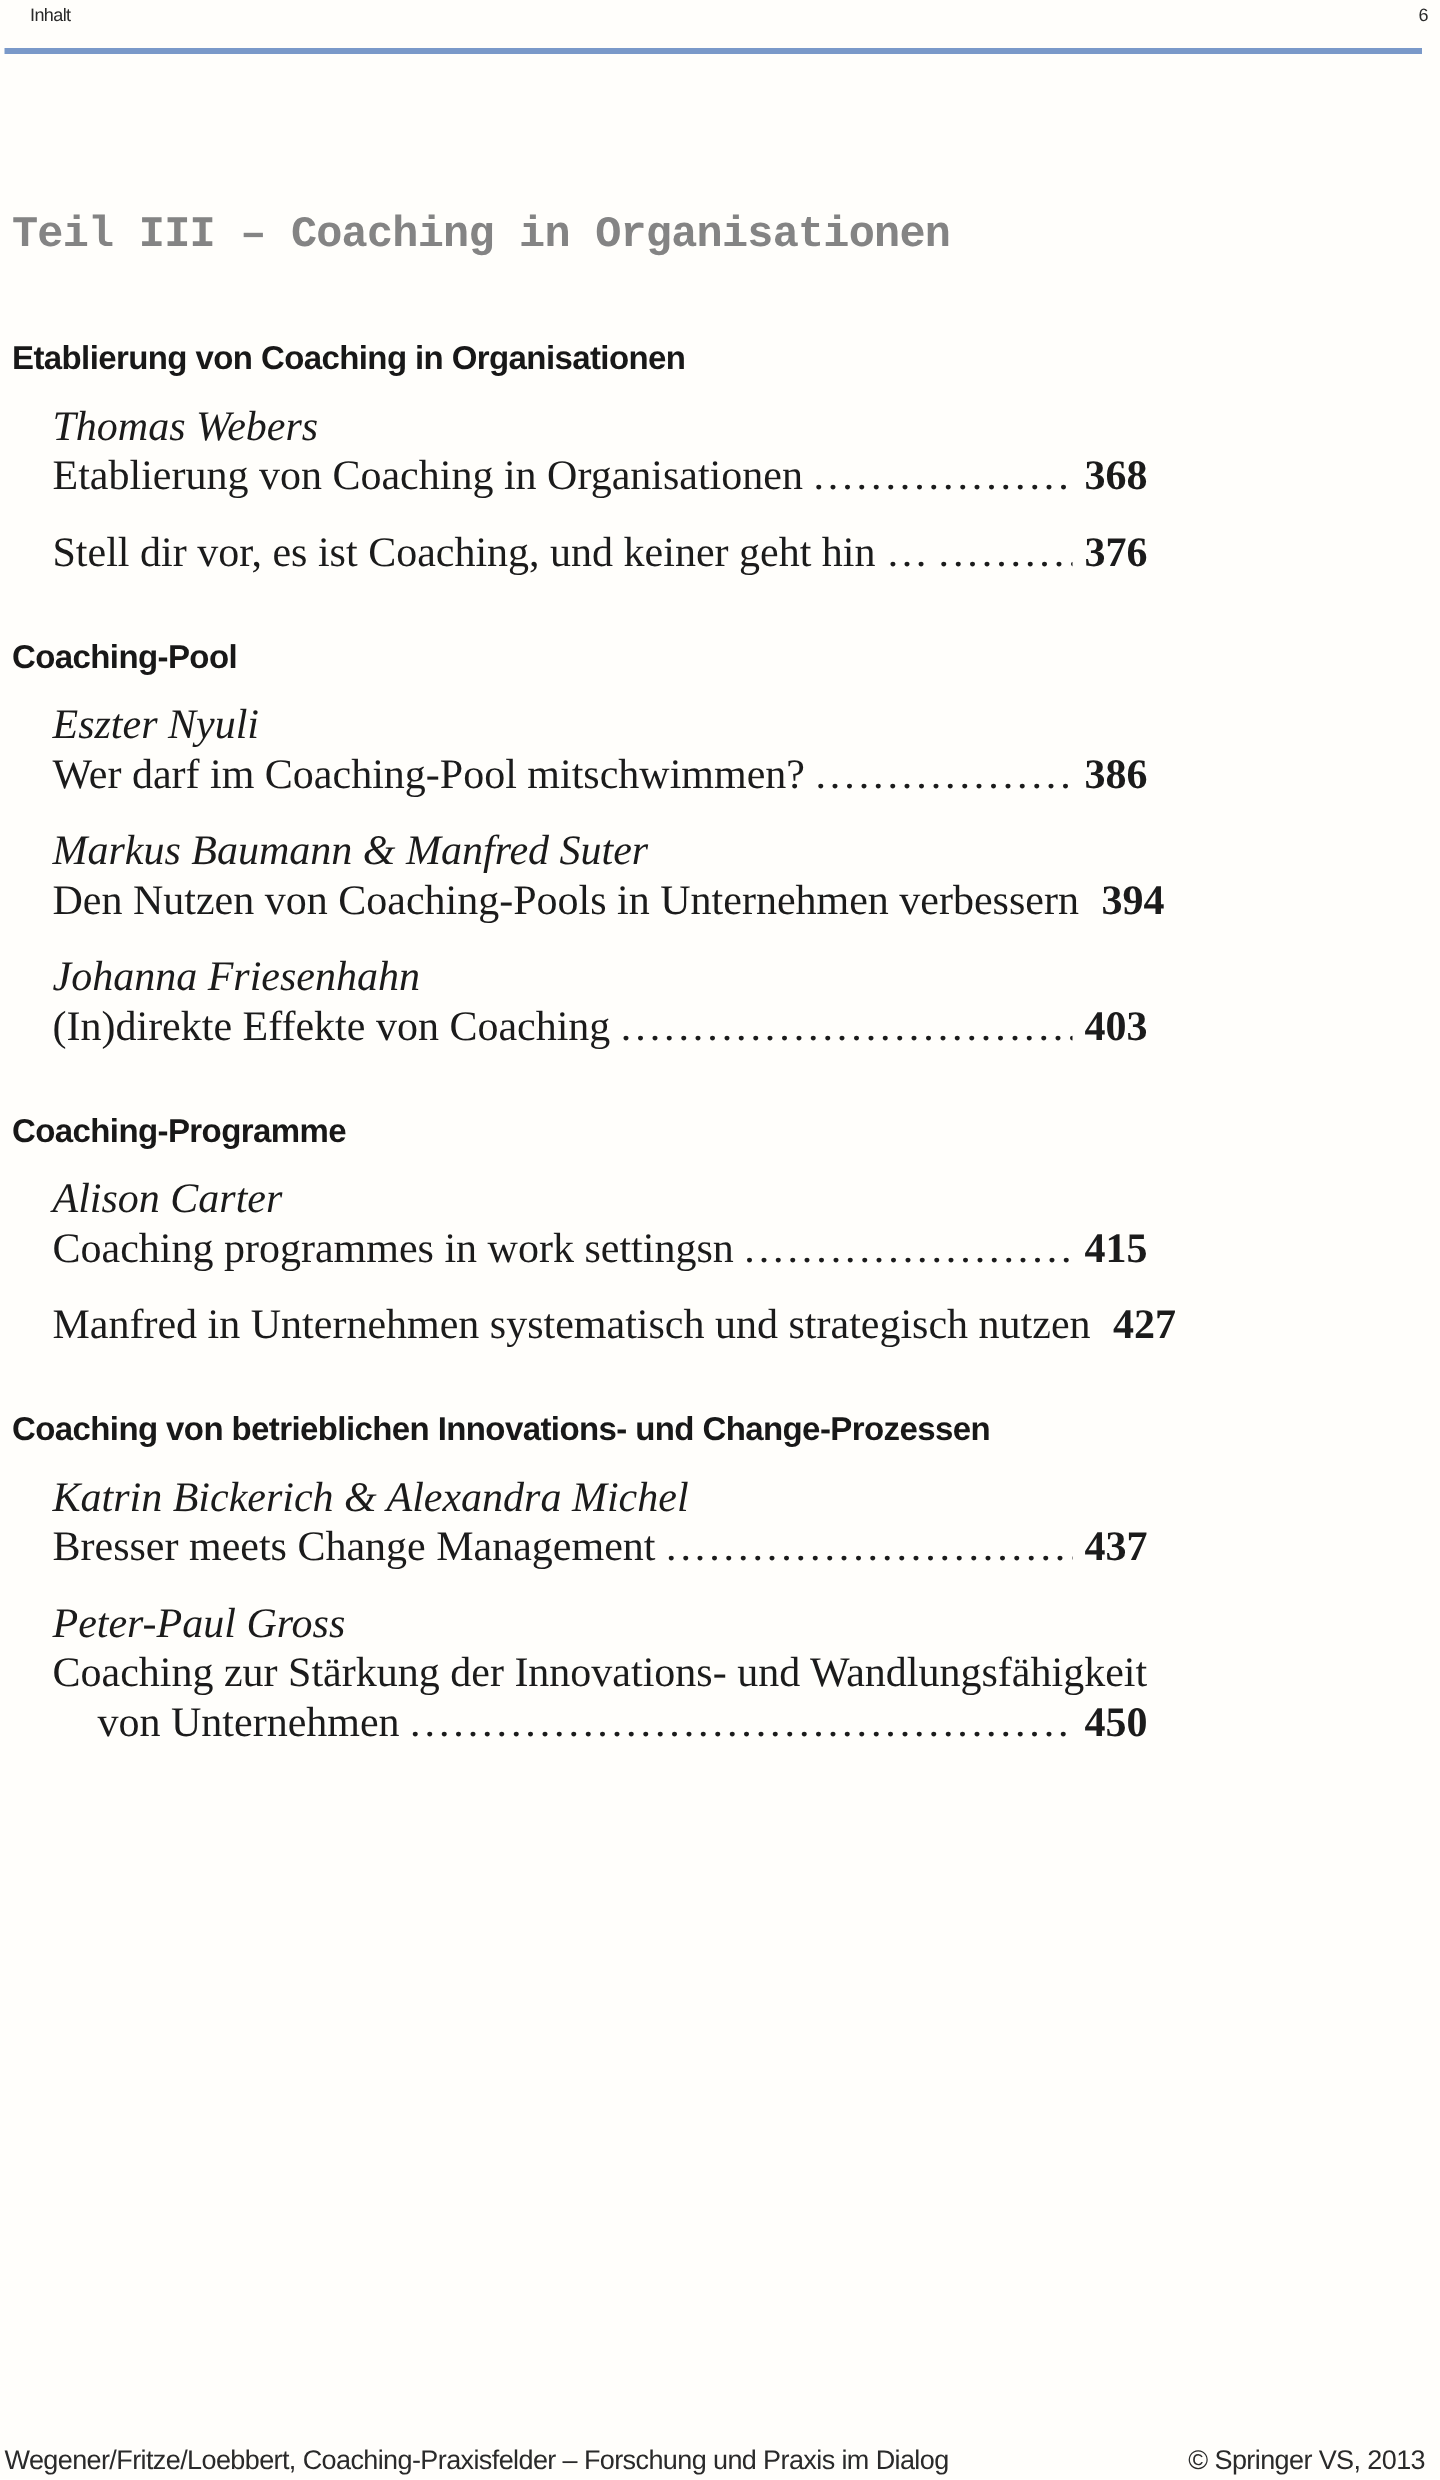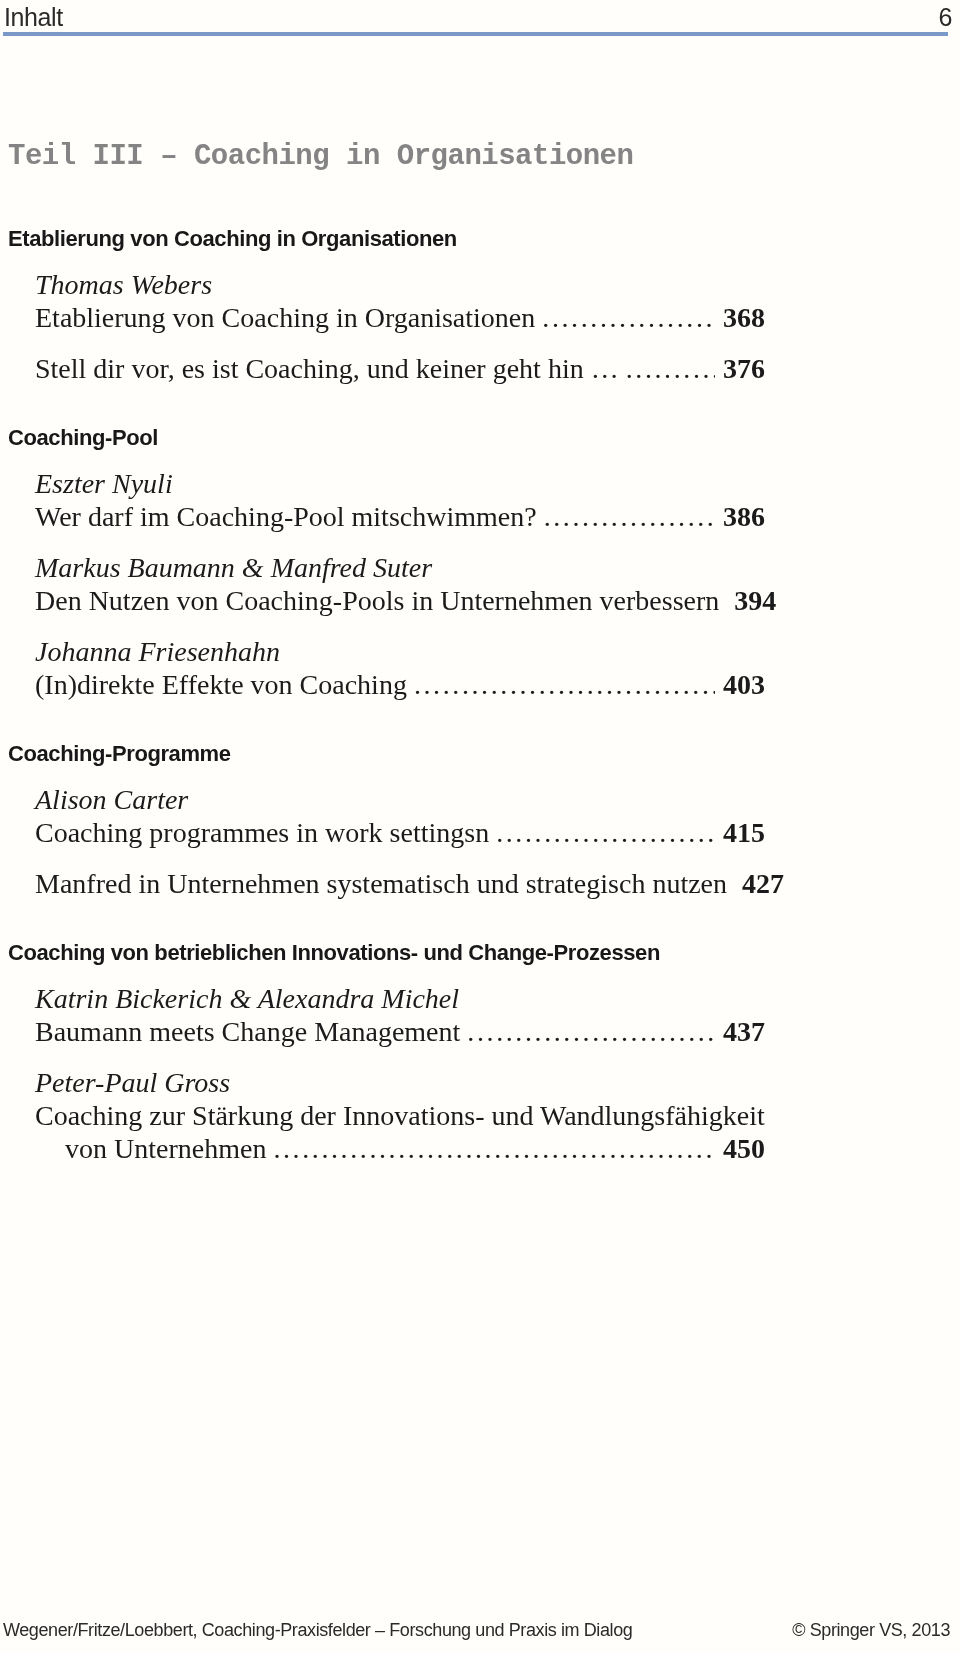--- a/index.html
+++ b/index.html
@@ -9,25 +9,25 @@
     width: 960px;
     height: 1653px;
     background: #fffefb;
     overflow: hidden;
     font-family: "Liberation Sans", sans-serif;
     color: #1b1b1b;
   }
   
   .header {
     position: absolute;
-    top: 3px; left: 4px; right: 8px;
+    top: 3px; left: 20px; right: 8px;
     display: flex;
     justify-content: space-between;
     align-items: baseline;
-    font-size: 25px;
+    font-size: 12px;
     letter-spacing: -0.4px;
     color: #2a2a2a;
   }
   .rule {
     position: absolute;
     top: 32px; left: 3px; right: 12px;
     height: 4px;
   }
   
   .content {
@@ -77,21 +77,21 @@
   }
   .pagenum {
     flex: 0 0 auto;
     width: 44px;
     text-align: right;
     font-weight: bold;
   }
   
   .footer {
     position: absolute;
-    left: 3px; right: 10px; bottom: 12px;
+    left: 3px; right: 10px; bottom: 2px;
     display: flex;
     justify-content: space-between;
     align-items: baseline;
     font-size: 18px;
     letter-spacing: -0.4px;
     color: #2a2a2a;
   }
 </style>
 </head>
 <body>
@@ -172,21 +172,21 @@
           <span class="pagenum">427</span>
         </div>
       </div>
     </div>
 
     <div class="section">
       <h2 class="section-heading">Coaching von betrieblichen Innovations- und Change-Prozessen</h2>
       <div class="entry first">
         <div class="author">Katrin Bickerich &amp; Alexandra Michel</div>
         <div class="toc-line">
-          <span class="toc-title">Baumann meets Change Management</span>
+          <span class="toc-title">Bresser meets Change Management</span>
           <span class="leader">...................................................................................................................................................................</span>
           <span class="pagenum">437</span>
         </div>
       </div>
       <div class="entry">
         <div class="author">Peter-Paul Gross</div>
         <div class="toc-line">
           <span class="toc-title">Coaching zur Stärkung der Innovations- und Wandlungsfähigkeit</span>
         </div>
         <div class="toc-line toc-line2">

